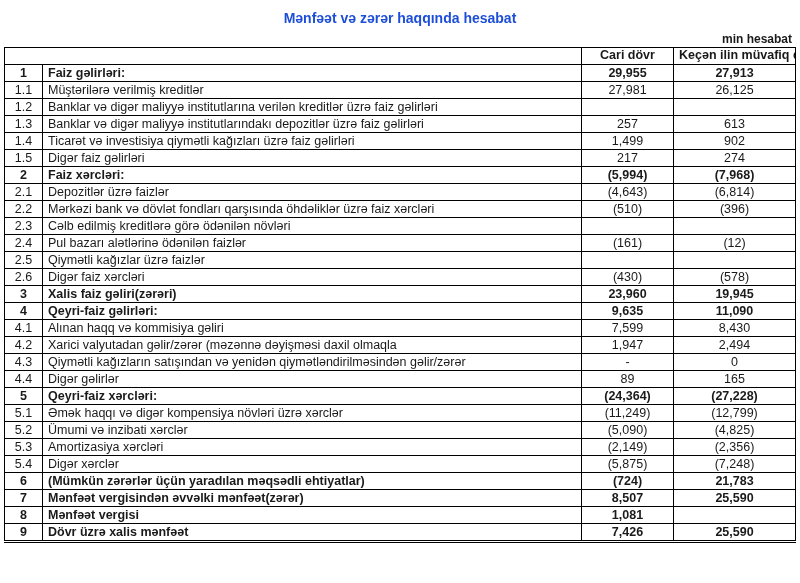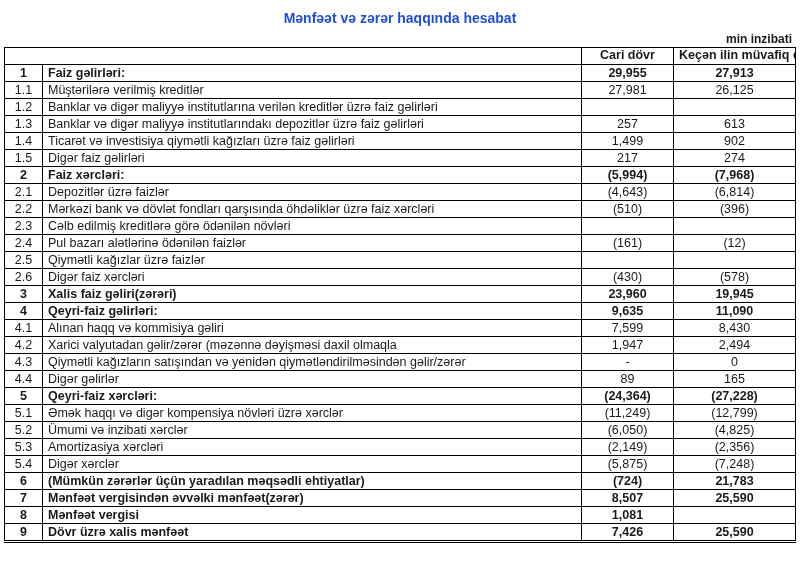--- a/index.html
+++ b/index.html
@@ -56,21 +56,21 @@
   thead th.empty-head{border-right:1px solid #000;}
   td.no{text-align:center;}
   td.val{text-align:center;}
   tr.bold td{font-weight:bold;}
 </style>
 </head>
 <body>
 
 <div class="page">
   <div class="title">Mənfəət və zərər haqqında hesabat</div>
-  <div class="unit-note">min inzibati</div>
+  <div class="unit-note">min hesabat</div>
 
   <table class="pl">
     <colgroup>
       <col class="c-no">
         <col class="c-label">
         <col class="c-cur">
         <col class="c-prev">
     </colgroup>
     <thead>
       <tr>
@@ -202,21 +202,21 @@
   </tr>
         <tr>
     <td class="no">5.1</td>
     <td class="lbl">Əmək haqqı və digər kompensiya növləri üzrə xərclər</td>
     <td class="val">(11,249)</td>
     <td class="val">(12,799)</td>
   </tr>
         <tr>
     <td class="no">5.2</td>
     <td class="lbl">Ümumi və inzibati xərclər</td>
-    <td class="val">(6,050)</td>
+    <td class="val">(5,090)</td>
     <td class="val">(4,825)</td>
   </tr>
         <tr>
     <td class="no">5.3</td>
     <td class="lbl">Amortizasiya xərcləri</td>
     <td class="val">(2,149)</td>
     <td class="val">(2,356)</td>
   </tr>
         <tr>
     <td class="no">5.4</td>

